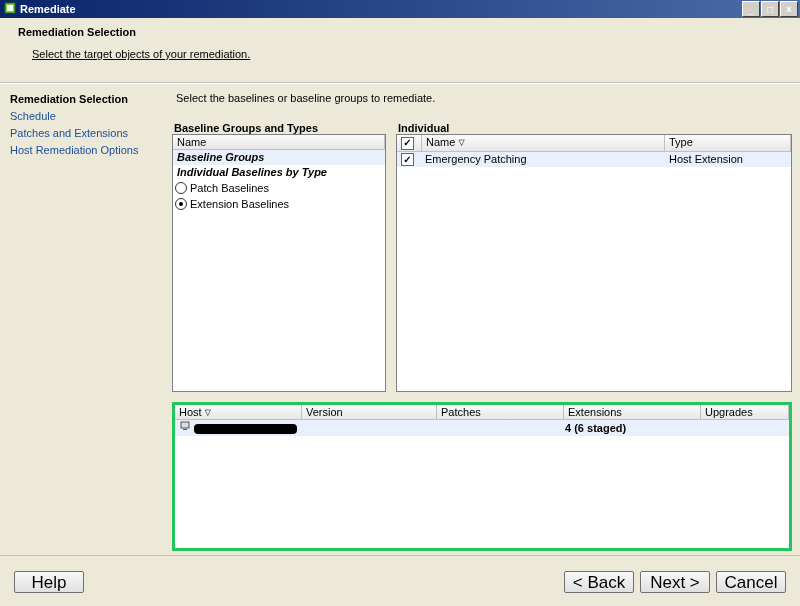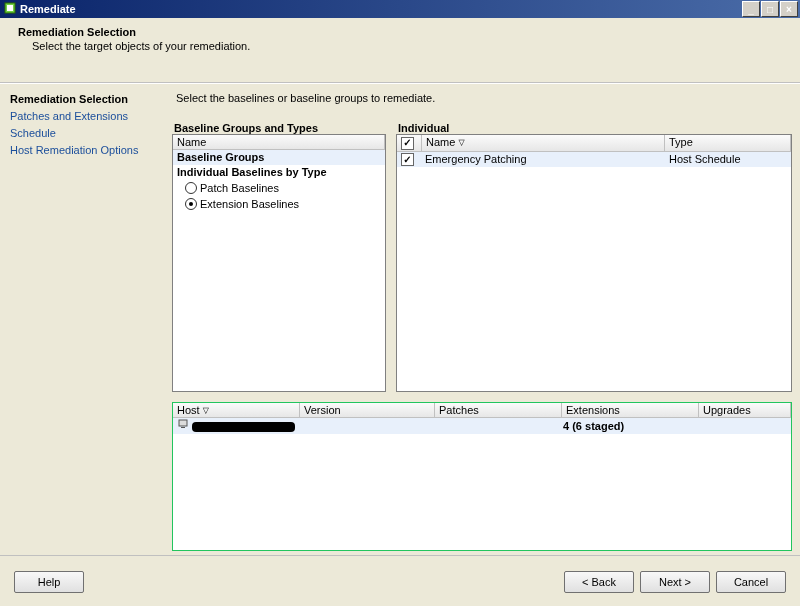--- a/index.html
+++ b/index.html
@@ -34,21 +34,21 @@
     display: flex; align-items: center; justify-content: center;
     font-size: 10px; font-family: Arial; font-weight: bold;
   }
   .header-section {
     background: #ece9d8;
     padding: 8px 12px 6px 18px;
     border-bottom: 1px solid #c0c0c0;
     height: 50px;
   }
   .header-title { font-weight: bold; color: #000; }
-  .header-subtitle { padding-left: 14px; margin-top: 2px; color: #000; }
+  .header-subtitle { padding-left: 14px; margin-top: 10px; color: #000; text-decoration: underline; }
   .body-area {
     display: flex;
     height: 472px;
     background: #ece9d8;
   }
   .sidebar {
     width: 150px;
     padding: 6px 4px 4px 10px;
     border-top: 1px solid #fff;
   }
@@ -87,26 +87,26 @@
     display: flex;
     border-bottom: 0;
   }
   .grid-row .cell {
     padding: 0 4px;
     line-height: 15px;
     overflow: hidden;
     white-space: nowrap;
   }
   .grid-row.highlight { background: #e8f0fb; }
-  .group-label { font-weight: bold; padding: 0 4px; }
-  .indent-row { padding-left: 12px; display: flex; align-items: center; gap: 3px; line-height: 16px; }
+  .group-label { font-weight: bold; padding: 0 4px; font-style: italic; }
+  .indent-row { padding-left: 2px; display: flex; align-items: center; gap: 3px; line-height: 16px; }
   .radio { width: 10px; height: 10px; border-radius: 50%; border: 1px solid #333; background: #fff; display: inline-flex; align-items: center; justify-content: center; }
   .radio.checked::after { content: ""; width: 4px; height: 4px; background: #000; border-radius: 50%; }
   .checkbox { width: 11px; height: 11px; border: 1px solid #666; background: #fff; display: inline-flex; align-items: center; justify-content: center; font-size: 10px; line-height: 1; font-weight: bold; }
-  .bottom-grid-wrap { margin-top: 10px; flex: 1; border: 1px solid #22c55e; background: #fff; }
+  .bottom-grid-wrap { margin-top: 10px; flex: 1; border: 3px solid #22c55e; background: #fff; }
   .bottom-grid-header { display: flex; background: linear-gradient(#fbfbfb, #e5e5e5); }
   .bottom-grid-header .col { border-right: 1px solid #c0c0c0; border-bottom: 1px solid #c0c0c0; padding: 1px 4px; }
   .bottom-grid-row { display: flex; background: #e8f0fb; }
   .bottom-grid-row .cell { padding: 0 4px; line-height: 16px; }
   .redacted {
     background: #000; height: 10px; width: 200px; border-radius: 4px; margin-top: 2px;
   }
   .footer {
     height: 52px;
     border-top: 1px solid #c0c0c0;
@@ -116,21 +116,21 @@
     justify-content: space-between;
     padding: 0 14px 0 14px;
   }
   .btn {
     min-width: 70px;
     height: 22px;
     background: linear-gradient(#f8f8f8, #e0e0e0);
     border: 1px solid #707070;
     border-radius: 2px;
     font-family: inherit;
-    font-size: 11px;
+    font-size: 17px;
     cursor: pointer;
   }
   .footer-right { display: flex; gap: 6px; }
   .icon-svg { width: 12px; height: 12px; }
   .seltri { font-size: 8px; position: relative; top: -1px; }
 </style>
 </head>
 <body>
 
 <div class="titlebar">
@@ -152,22 +152,22 @@
 
 <div class="header-section">
   <div class="header-title">Remediation Selection</div>
   <div class="header-subtitle">Select the target objects of your remediation.</div>
 </div>
 
 <div class="body-area">
 
   <div class="sidebar">
     <div class="step active">Remediation Selection</div>
+    <div class="step">Schedule</div>
     <div class="step">Patches and Extensions</div>
-    <div class="step">Schedule</div>
     <div class="step">Host Remediation Options</div>
   </div>
 
   <div class="main">
     <div class="main-instr">Select the baselines or baseline groups to remediate.</div>
 
     <div class="panels-row">
 
       <div class="panel left">
         <div class="panel-title">Baseline Groups and Types</div>
@@ -200,21 +200,21 @@
               <span class="checkbox">✓</span>
             </div>
             <div class="col" style="flex:2"><span>Name</span> <span class="seltri">▽</span></div>
             <div class="col" style="flex:1">Type</div>
           </div>
           <div class="grid-row highlight">
             <div class="cell" style="width:16px">
               <span class="checkbox">✓</span>
             </div>
             <div class="cell" style="flex:2">Emergency Patching</div>
-            <div class="cell" style="flex:1">Host Schedule</div>
+            <div class="cell" style="flex:1">Host Extension</div>
           </div>
         </div>
       </div>
     </div>
 
     <div class="bottom-grid-wrap">
       <div class="bottom-grid-header">
         <div class="col" style="width:118px"><span>Host</span> <span class="seltri">▽</span></div>
         <div class="col" style="width:126px">Version</div>
         <div class="col" style="width:118px">Patches</div>

